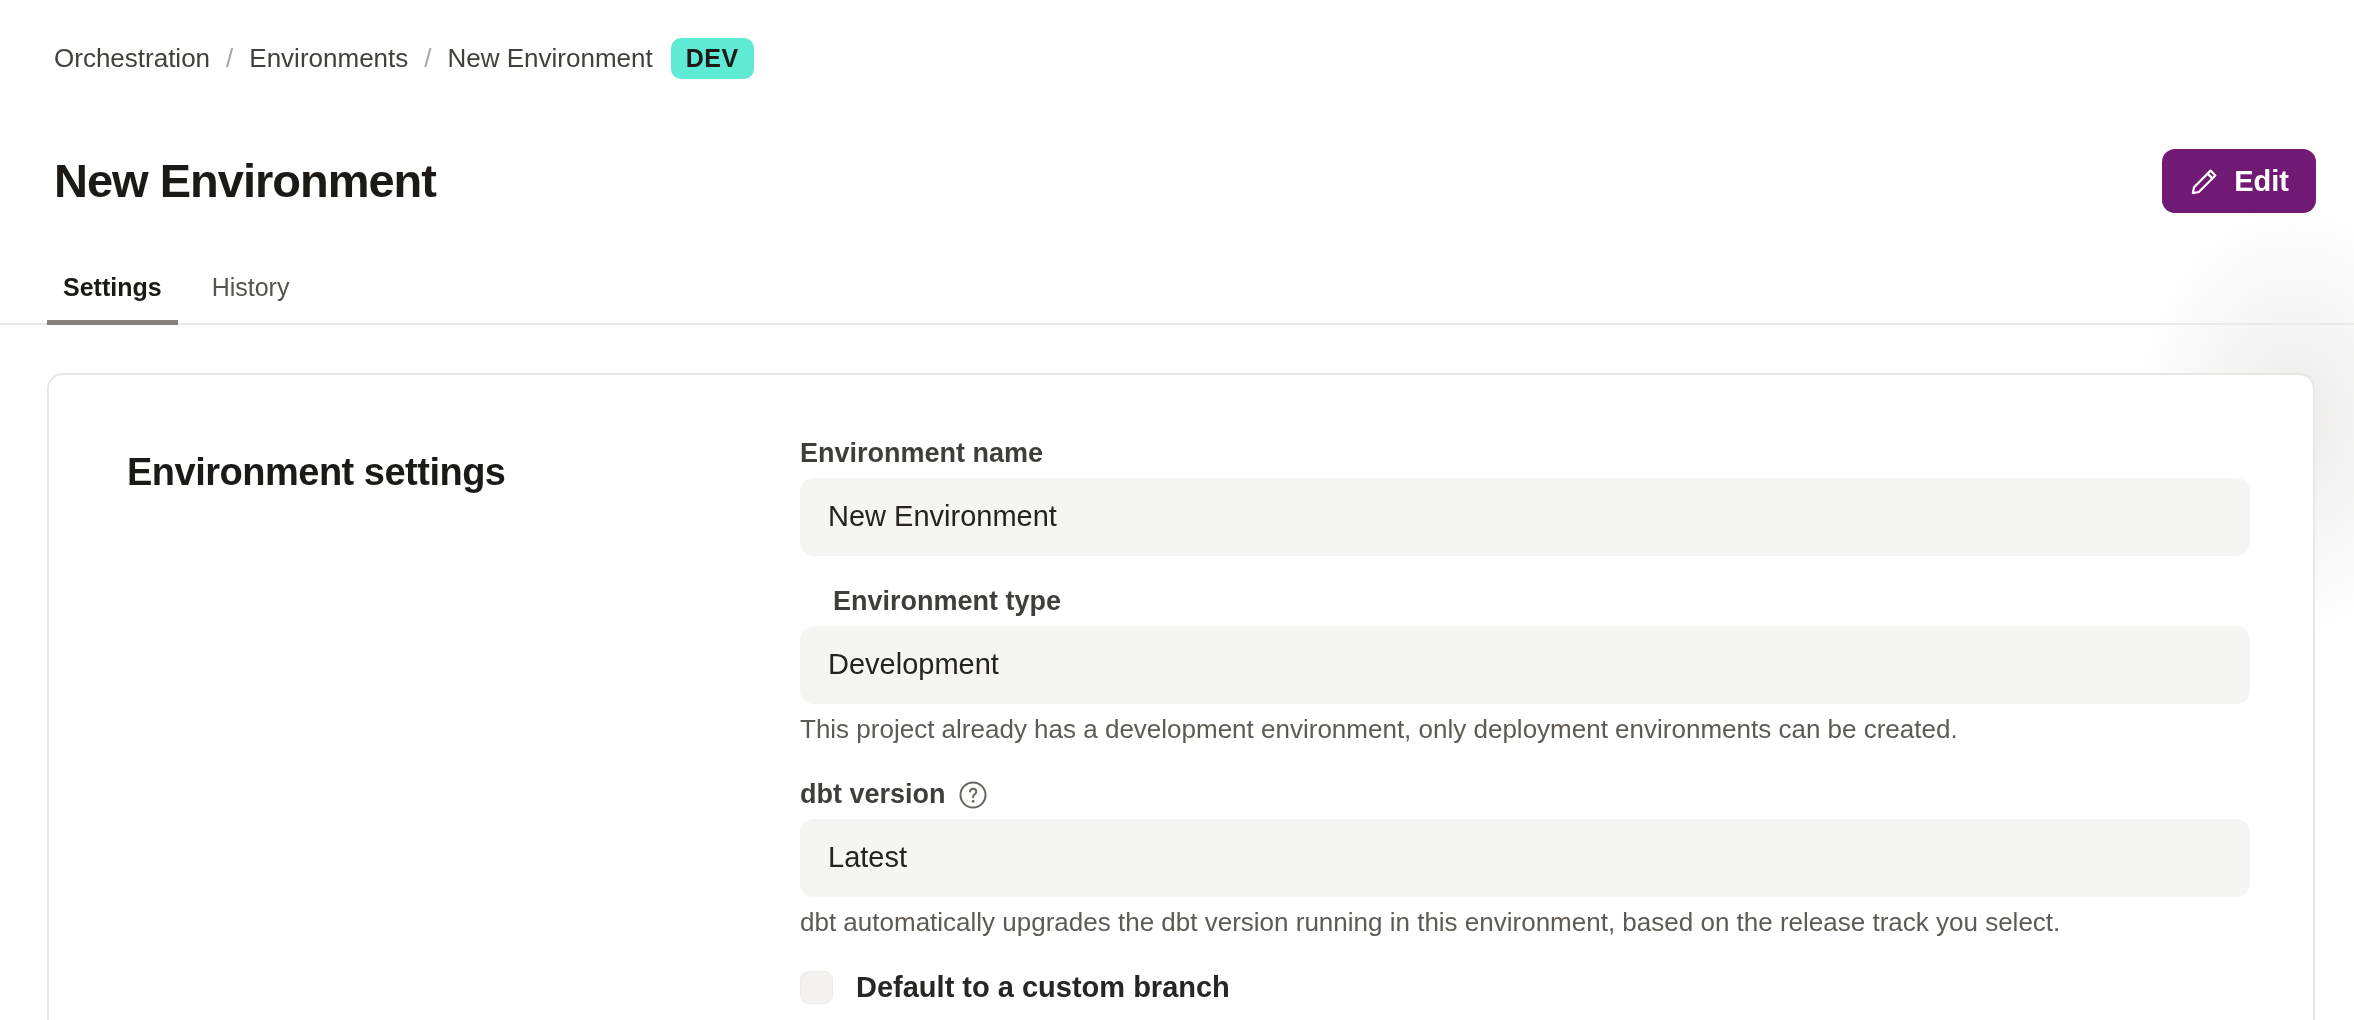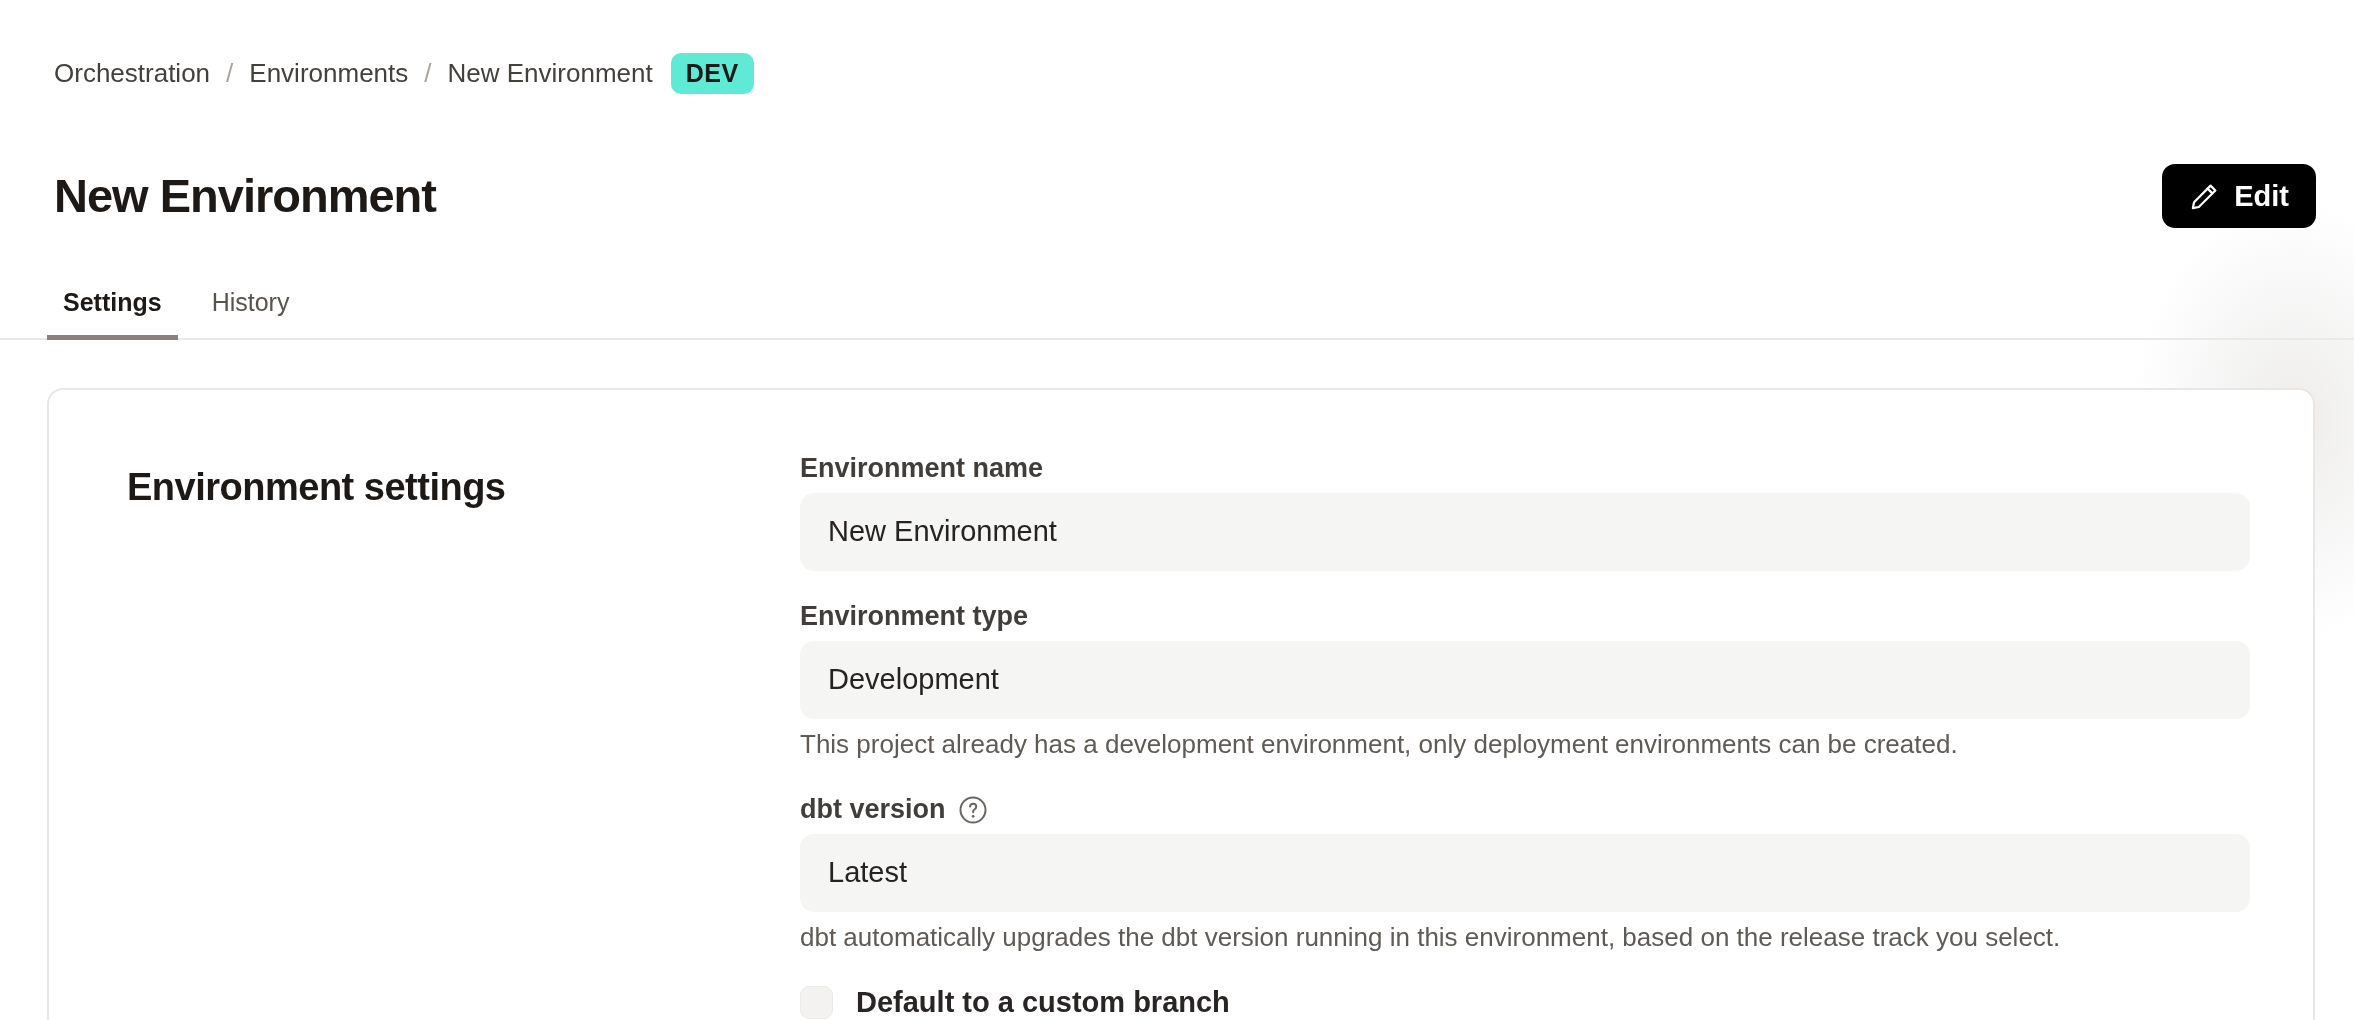--- a/index.html
+++ b/index.html
@@ -19,21 +19,21 @@
     background: radial-gradient(closest-side, rgba(168,162,158,0.20), rgba(168,162,158,0) 96%);
     border-radius: 50%;
     z-index: 0; pointer-events: none;
   }
 
   .content { position: relative; z-index: 1; }
 
   
   .breadcrumb {
     display: flex; align-items: center; gap: 16px;
-    padding: 53px 0 0 54px;
+    padding: 38px 0 0 54px;
     font-size: 26px; font-weight: 500; color: #44403c;
   }
   .crumb { cursor: pointer; }
   .crumb-sep { color: #aba49f; font-weight: 400; }
   .env-badge {
     background: #5eead4; color: #1c1917;
     font-size: 25px; font-weight: 600;
     padding: 6px 15px; border-radius: 10px; margin-left: 2px;
     letter-spacing: 0.5px;
   }
@@ -43,21 +43,21 @@
     display: flex; align-items: center; justify-content: space-between;
     margin: 43px 38px 0 54px;
   }
   .page-title {
     font-size: 47px; font-weight: 700; color: #1c1917;
     letter-spacing: -1px; line-height: 56px;
   }
   .edit-btn {
     display: flex; align-items: center; gap: 14px;
     height: 64px; padding: 0 27px;
-    background: #000000; color: #ffffff;
+    background: #701a75; color: #ffffff;
     border: none; border-radius: 13px;
     font-size: 29px; font-weight: 600;
     font-family: "Liberation Sans", sans-serif;
     cursor: pointer;
   }
 
   
   .tabbar {
     display: flex; gap: 18px;
     margin-top: 28px; padding-left: 47px;
@@ -105,21 +105,21 @@
     background: #f5f5f4;
     border-radius: 14px;
     display: flex; align-items: center;
     padding: 0 28px;
     font-size: 29px; color: #262220;
   }
   .helper {
     margin-top: 9px;
     font-size: 26px; color: #5f5a55; line-height: 32px;
   }
-  .mt-field { margin-top: 29px; }
+  .mt-field { margin-top: 29px; margin-left: 33px; }
   .mt-group { margin-top: 33px; align-items: flex-end; }
 
   .checkbox-row { display: flex; align-items: center; margin-top: 33px; }
   .checkbox {
     width: 33px; height: 33px;
     border-radius: 9px;
     background: #f3f2f0;
     border: 1px solid #edebe8;
     cursor: pointer;
   }

